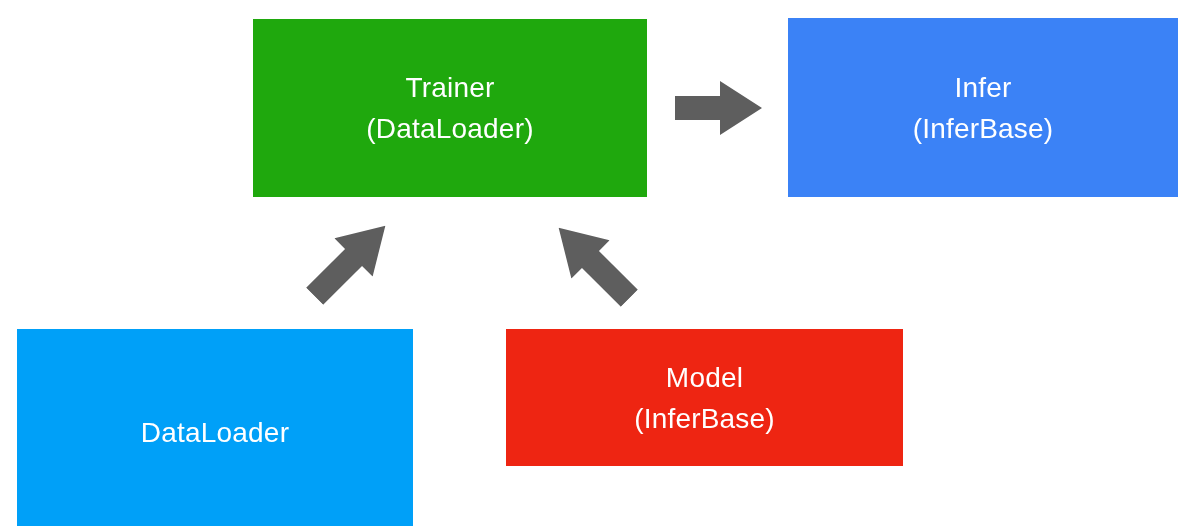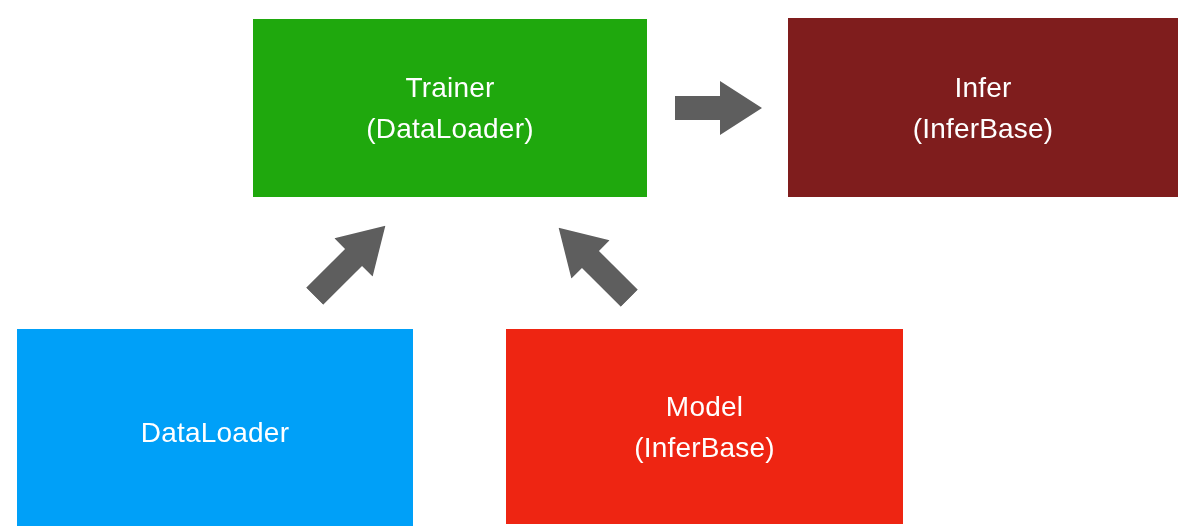--- a/index.html
+++ b/index.html
@@ -25,40 +25,40 @@
     line-height: 41px;
     font-weight: 400;
     letter-spacing: 0.2px;
   }
   .node .label, .node .sublabel {
     white-space: nowrap;
   }
   .node-trainer    { left: 253px; top: 19px;  width: 394px; height: 178px; }
   .node-infer      { left: 788px; top: 18px;  width: 390px; height: 179px; }
   .node-dataloader { left: 17px;  top: 329px; width: 396px; height: 207px; }
-  .node-model      { left: 506px; top: 329px; width: 397px; height: 195px; }
+  .node-model      { left: 506px; top: 329px; width: 397px; height: 137px; }
   .arrow {
     position: absolute;
     display: block;
   }
   .arrow-right    { left: 675px; top: 80px; }
   .arrow-up-right { left: 300px; top: 234px; transform: rotate(-45deg); transform-origin: center; }
   .arrow-up-left  { left: 544px; top: 236px; transform: rotate(-135deg); transform-origin: center; }
 </style>
 </head>
 <body>
 
 <div class="canvas" style="color: rgb(255, 255, 255);">
 
   <div class="node node-trainer" style="background: rgb(31, 168, 13);">
     <div class="label">Trainer</div>
     <div class="sublabel">(DataLoader)</div>
   </div>
 
-  <div class="node node-infer" style="background: #7f1d1d;">
+  <div class="node node-infer" style="background: #3b82f6;">
     <div class="label">Infer</div>
     <div class="sublabel">(InferBase)</div>
   </div>
 
   <div class="node node-dataloader" style="background: rgb(0, 160, 248);">
     <div class="label">DataLoader</div>
   </div>
 
   <div class="node node-model" style="background: rgb(238, 37, 18);">
     <div class="label">Model</div>

